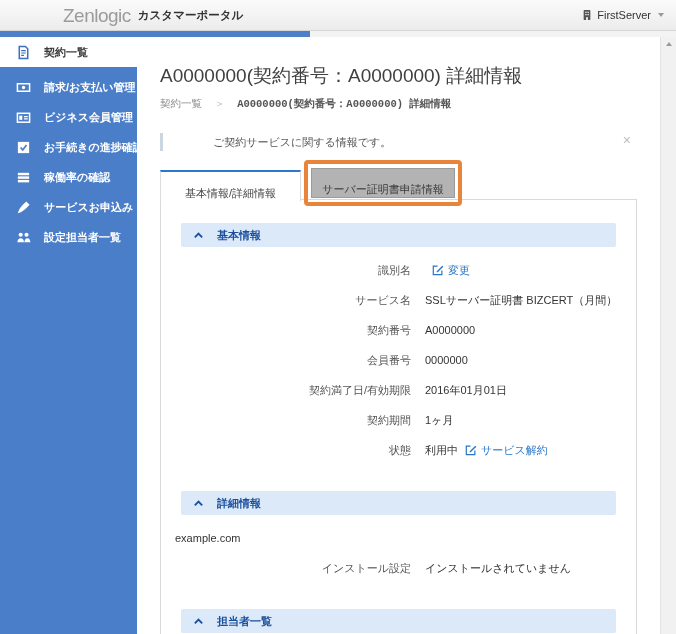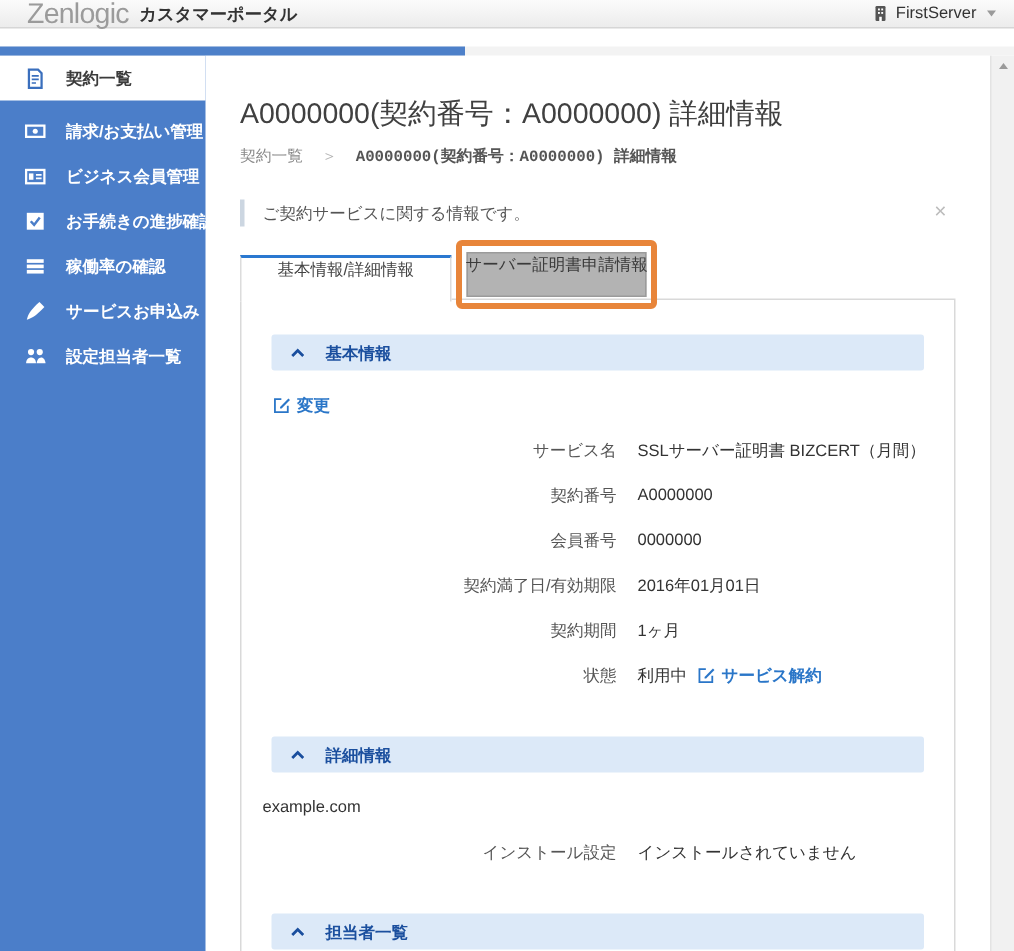--- a/index.html
+++ b/index.html
@@ -5,24 +5,24 @@
   * { box-sizing: border-box; }
   html,body { margin:0; padding:0; }
   body {
     width:676px; height:634px; overflow:hidden; position:relative;
     background:#fff; color:#333;
     font-family:"Liberation Sans","DejaVu Sans",sans-serif; font-size:12px;
   }
 
   
   .header {
-    position:absolute; top:0; left:0; right:0; height:19px;
+    position:absolute; top:0; left:0; right:0; height:31px;
     background:linear-gradient(#fbfbfb,#ececec);
     border-bottom:1px solid #d6d6d6;
-    display:flex; align-items:stretch; z-index:5;
+    display:flex; align-items:stretch; z-index:5;padding-left:45px;
   }
   .logo-wrap { display:flex; align-items:center; padding-left:18px; width:197px; }
   .logo { font-size:19px; color:#9b9b9b; letter-spacing:-0.5px; position:relative; line-height:1; }
   .logo-sub { font-size:11.5px; font-weight:bold; color:#333; margin-left:7px; white-space:nowrap; }
   .nav { display:flex; align-items:stretch; }
   .nav-item {
     border-left:1px solid #dcdcdc; display:flex; flex-direction:column;
     justify-content:center; align-items:center; font-size:11px; color:#444;
     cursor:pointer; padding:0 6px; white-space:nowrap;
   }
@@ -47,56 +47,56 @@
   .side-item.active svg { color:#3a6fbd; }
   .side-rest { padding-top:5px; }
 
   
   .main { position:absolute; left:137px; top:37px; right:16px; bottom:0; background:#fff; overflow:hidden; z-index:2; }
   .page-title { margin:26px 0 0 23px; font-size:19px; font-weight:400; color:#404040; }
   .breadcrumb { margin:8px 0 0 23px; font-size:10.5px; color:#8a8a8a;font-family:Liberation Mono, monospace; }
   .breadcrumb .sep { margin:0 6px; color:#b5b5b5; }
   .breadcrumb .current { font-weight:bold; color:#555; }
 
-  .banner { margin:21px 23px 0 23px; position:relative; height:20px; display:flex; align-items:center; }
+  .banner { margin:21px 23px 0 23px; position:relative; height:20px; display:flex; align-items:center;gap:38px; }
   .banner-bar { width:3px; height:18px; background:#ccd6e1; }
   .banner-text { margin-left:12px; font-size:11px; color:#555; }
   .banner-close { position:absolute; right:6px; top:1px; color:#bcbcbc; font-size:14px; line-height:1; cursor:pointer; }
 
   .tabs { margin:8px 0 0 23px; display:flex; align-items:flex-end; height:40px; position:relative; z-index:3; }
   .tab {
-    height:30px; display:flex; align-items:flex-start; justify-content:center;
+    height:30px; display:flex; align-items:flex-end; justify-content:center;
     font-size:11px; cursor:pointer; white-space:nowrap;
   }
   .tab.active {
     width:141px; background:#fff; border:1px solid #dcdcdc; border-bottom:none;
     border-top:2px solid #2a78d0; height:31px; margin-bottom:-1px; position:relative; z-index:4; color:#444;
   }
   .highlight-box {
     border:4px solid #e8853a; border-radius:4px; padding:4px 3px;
     margin-left:3px; margin-bottom:-6px; position:relative; z-index:5; background:transparent;
   }
-  .tab.cert { width:120px; background:#b3b3b3; border:1px solid #9b9b9b; color:#3a3a3a; }
+  .tab.cert { width:144px; background:#b3b3b3; border:1px solid #9b9b9b; color:#3a3a3a; }
 
   .panel {
     margin-left:23px; margin-top:-1px; width:477px; height:600px;
     border:1px solid #d9d9d9; background:#fff; position:relative; z-index:2;
   }
   .section-bar {
     margin:26px 20px 0 20px; height:24px; background:#dce9f8; border-radius:2px;
     color:#1b4f9e; font-weight:bold; font-size:11px;
     display:flex; align-items:center; gap:13px; padding-left:12px; cursor:pointer;
   }
   .section-bar.first { margin-top:23px; }
   .section-bar svg { color:#1b4f9e; }
   .rows { padding-top:8px; }
   .row { height:30px; display:flex; align-items:center; }
   .row-label { width:250px; text-align:right; color:#555; font-size:11px; flex:0 0 250px; }
   .row-value { margin-left:14px; font-size:11px; color:#333; display:flex; align-items:center; gap:7px; }
-  .link { color:#2a76c8; text-decoration:none; display:inline-flex; align-items:center; gap:4px; font-size:11px; cursor:pointer;font-weight:bold; }
+  .link { color:#2a76c8; text-decoration:none; display:inline-flex; align-items:center; gap:4px; font-size:11px; cursor:pointer; }
   .link svg { width:12px; height:12px; }
 
   
   .scrollbar { position:absolute; top:37px; right:0; bottom:0; width:16px; background:#f1f1f1; border-left:1px solid #e3e3e3; z-index:2; }
   .scroll-up { height:14px; display:flex; align-items:center; justify-content:center; cursor:pointer; }
   .tri-up { width:0; height:0; border-left:3.5px solid transparent; border-right:3.5px solid transparent; border-bottom:4.5px solid #9a9a9a; }
 </style>
 </head>
 <body>
 
@@ -209,20 +209,21 @@
   <div class="panel">
 
     <div class="section-bar first">
       <svg viewBox="0 0 12 12" width="11" height="11">
         <path d="M2 8l4-4 4 4" fill="none" stroke="currentColor" stroke-width="2"></path>
       </svg>
       <span>基本情報</span>
     </div>
     <div class="rows">
       <div class="row">
+        <div class="row-label">識別名</div>
         <div class="row-value">
           <span></span>
           <a class="link">
             <svg viewBox="0 0 14 14">
               <path d="M11.5 7.5v5H1.5v-10H6.5" fill="none" stroke="currentColor" stroke-width="1.4"></path>
               <path d="M5.5 8.5L12 2l1.2 1.2-6.5 6.5H5.5V8.5z" fill="currentColor"></path>
             </svg>
             <span>変更</span>
           </a>
         </div>

